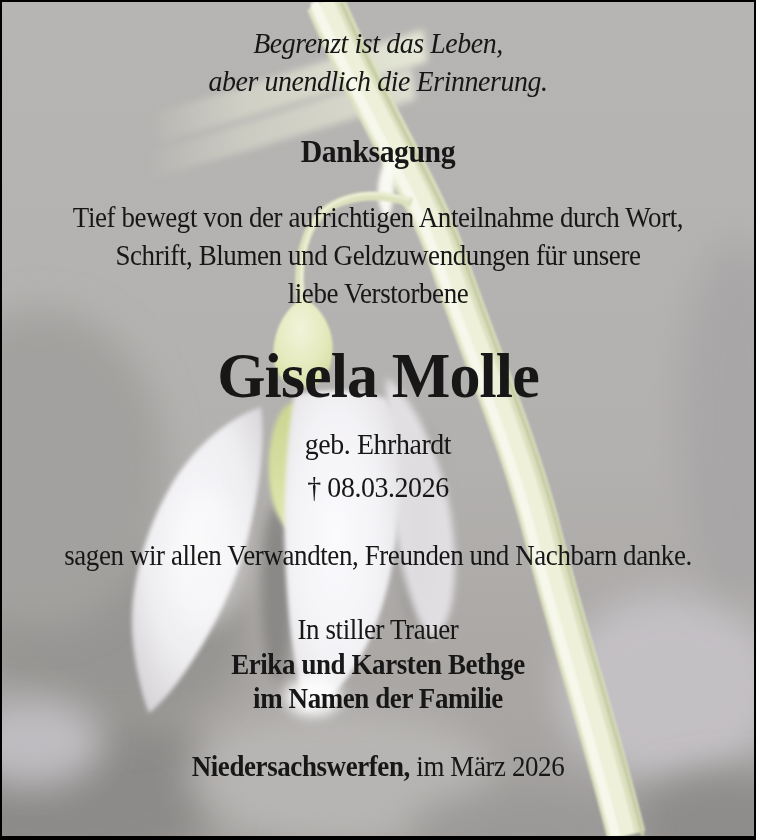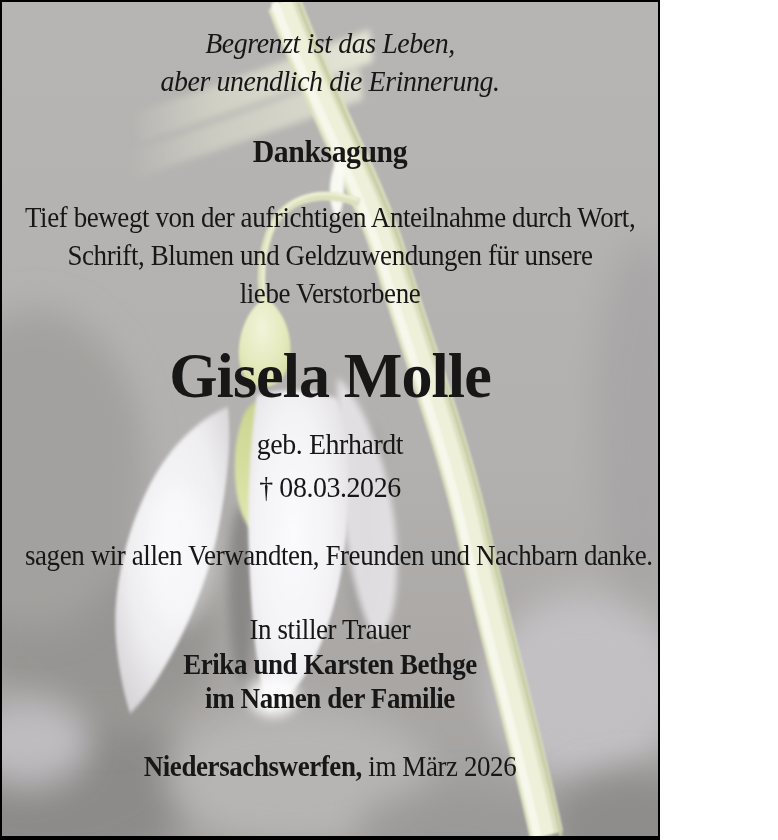--- a/index.html
+++ b/index.html
@@ -1,20 +1,20 @@
 <!DOCTYPE html>
 <html><head>
 <meta charset="utf-8">
 <style>
   html, body { margin: 0; padding: 0; background: #ffffff; }
   body { display: flex; justify-content: flex-start; align-items: flex-start; }
 
   .card {
     position: relative;
-    width: 660px;
+    width: 756px;
     height: 840px;
     box-sizing: border-box;
     border: 2px solid #000;
     border-bottom-width: 4px;
     overflow: hidden;
     background: #ec4899;
     font-family: "Liberation Serif", "DejaVu Serif", serif;
     color: #171717;
   }
 

